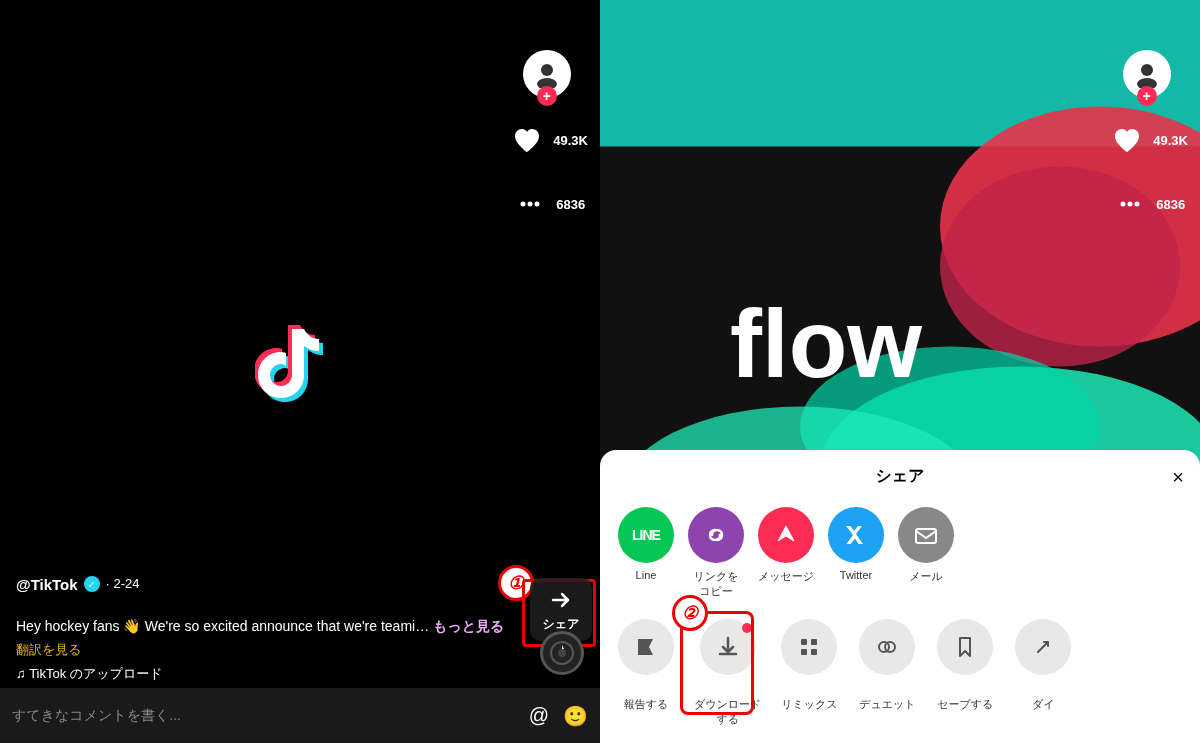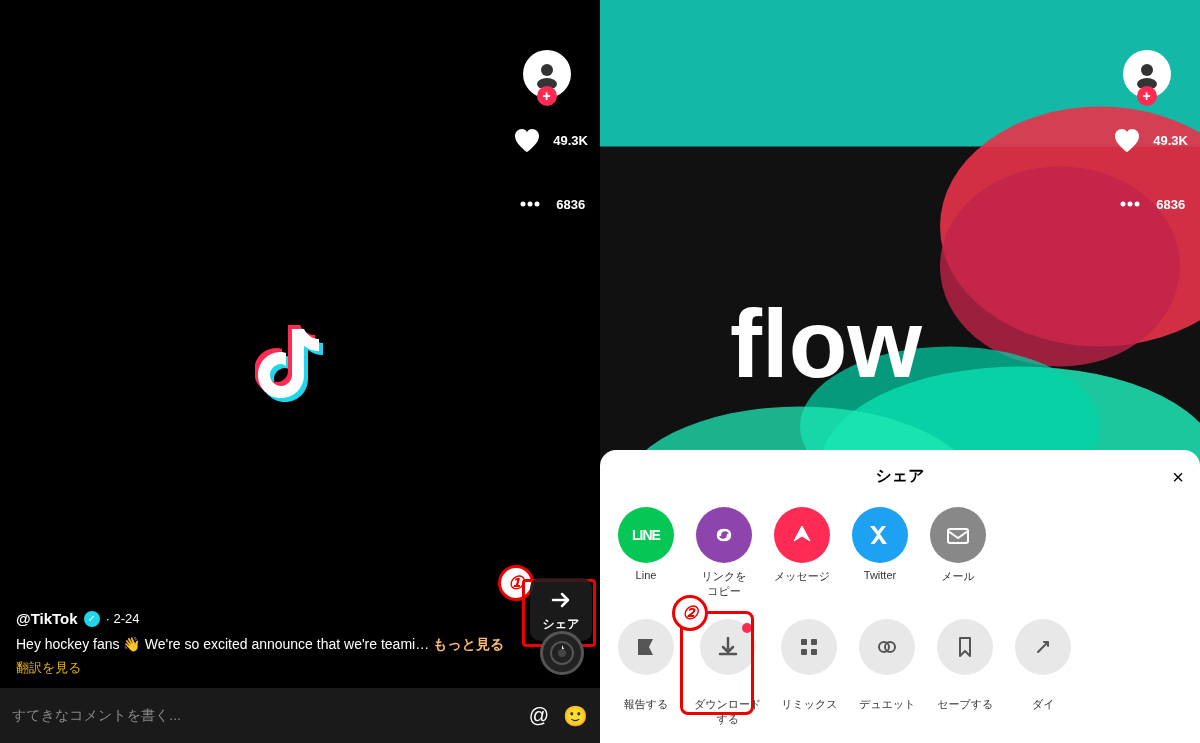--- a/index.html
+++ b/index.html
@@ -100,23 +100,23 @@
     
     .bottom-info {
       position: absolute;
       bottom: 60px;
       left: 16px;
       right: 70px;
     }
 
     .user-info {
       display: flex;
-      align-items: center;
+      align-items: flex-start;
       gap: 6px;
-      margin-bottom: 8px;
+      margin-bottom: 24px;
     }
 
     .username {
       color: #fff;
       font-size: 15px;
       font-weight: 600;
     }
 
     .verified-badge {
       width: 16px;
@@ -136,21 +136,21 @@
     }
 
     .caption-text {
       color: #fff;
       font-size: 14px;
       line-height: 1.4;
       margin-bottom: 4px;
     }
 
     .more-link {
-      color: #fdba74;
+      color: #f0abfc;
       font-weight: 600;
     }
 
     .translate-link {
       color: #eab308;
       font-size: 13px;
       margin-bottom: 6px;
     }
 
     .music-info {
@@ -300,21 +300,21 @@
       right: 0;
       top: 0;
       font-size: 20px;
       color: #000;
       cursor: pointer;
       font-weight: 300;
     }
 
     .share-icons-row {
       display: flex;
-      gap: 18px;
+      gap: 10px;
       margin-bottom: 20px;
       overflow-x: auto;
     }
 
     .share-icon-item {
       display: flex;
       flex-direction: column;
       align-items: center;
       gap: 6px;
       min-width: 60px;
@@ -477,20 +477,21 @@
     <div class="user-info">
       <span class="username">@TikTok</span>
       <div class="verified-badge">✓</div>
       <span class="date-tag">· 2-24</span>
     </div>
     <div class="caption-text">
       <span>Hey hockey fans 👋 We're so excited announce that we're teami…</span>
       <span class="more-link">もっと見る</span>
     </div>
     <div class="translate-link">翻訳を見る</div>
+    <div class="music-info">♫  TikTok のアップロード</div>
   </div>
 
   <div class="comment-bar">
     <span style="color:#888; font-size:14px; flex:1;">すてきなコメントを書く...</span>
     <div class="comment-icons">
       <span style="color:#fff; font-size:20px;">@</span>
       <span style="color:#fff; font-size:20px;">🙂</span>
     </div>
   </div>
 </div>

